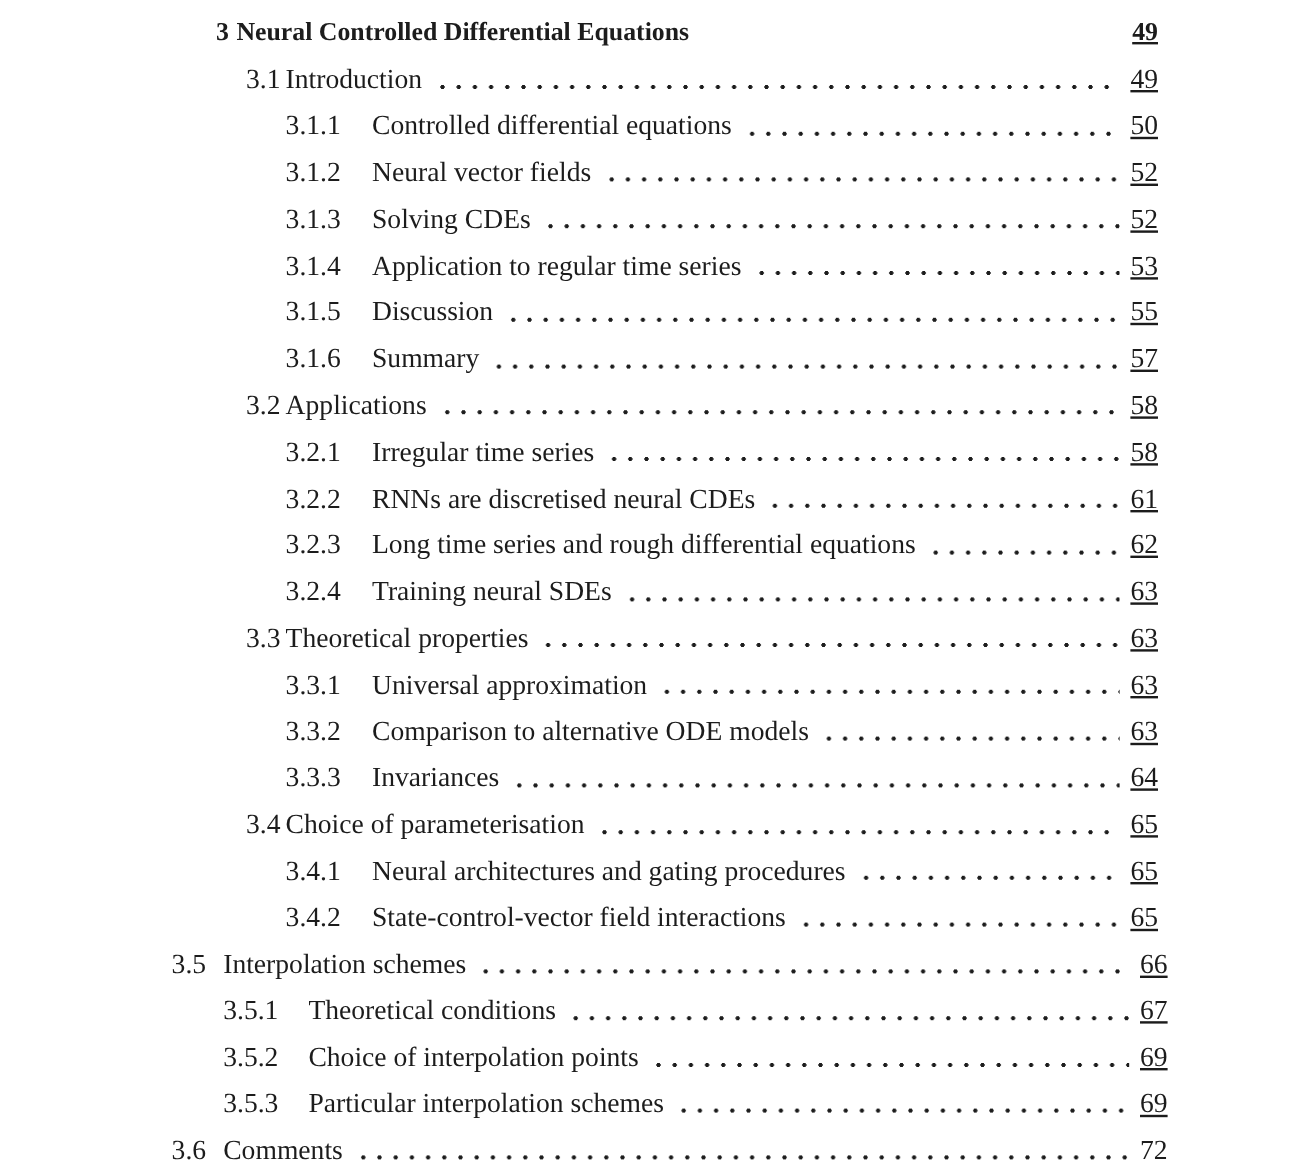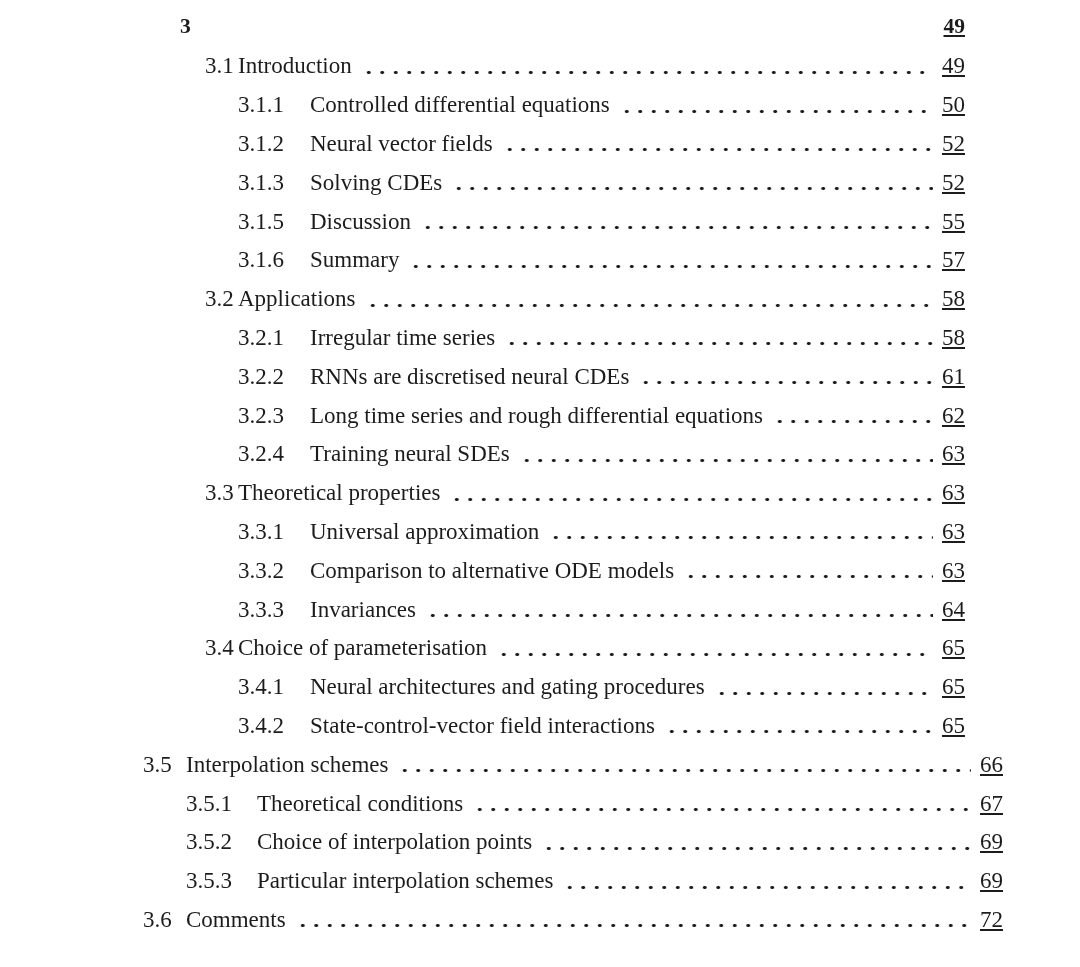--- a/index.html
+++ b/index.html
@@ -30,21 +30,21 @@
     font-weight: 700;
     padding-left: 180px;
     padding-right: 115px;
     height: 41px;
   }
   .chapter-row .num { width: 17px; flex-shrink: 0; }
   .chapter-row .title { flex-shrink: 0; }
   .spacer { flex: 1; }
   
   .block-a { padding-right: 115px; }
-  .block-b { padding-right: 77px; }
+  .block-b { padding-right: 107px; }
   .block-a.level-section    { padding-left: 205px; }
   .block-a.level-subsection { padding-left: 238px; }
   .block-b.level-section    { padding-left: 143px; }
   .block-b.level-subsection { padding-left: 186px; justify-content: flex-end; }
   .block-a.level-section    .num { width: 33px; }
   .block-a.level-subsection .num { width: 72px; }
   .block-b.level-section    .num { width: 43px; }
   .block-b.level-subsection .num { width: 71px; }
   .num { flex-shrink: 0; }
   .title { flex-shrink: 0; }
@@ -60,20 +60,21 @@
   }
   .pg { flex-shrink: 0; text-align: right; min-width: 22px; text-decoration: underline; }
 </style>
 </head>
 <body>
 
 <div class="page">
 
   <div class="toc-row chapter-row">
     <span class="num">3</span>
+    <span class="title">Neural Controlled Differential Equations</span>
     <span class="spacer"></span>
     <span class="pg">49</span>
   </div>
 
   <div id="toc-entries">
       <div class="toc-row level-section block-a">
     <span class="num">3.1</span>
     <span class="title">Introduction</span>
     <span class="dots"></span>
     <span class="pg">49</span>
@@ -88,20 +89,26 @@
     <span class="num">3.1.2</span>
     <span class="title">Neural vector fields</span>
     <span class="dots"></span>
     <span class="pg">52</span>
   </div>
       <div class="toc-row level-subsection block-a">
     <span class="num">3.1.3</span>
     <span class="title">Solving CDEs</span>
     <span class="dots"></span>
     <span class="pg">52</span>
+  </div>
+      <div class="toc-row level-subsection block-a">
+    <span class="num">3.1.4</span>
+    <span class="title">Application to regular time series</span>
+    <span class="dots"></span>
+    <span class="pg">53</span>
   </div>
       <div class="toc-row level-subsection block-a">
     <span class="num">3.1.5</span>
     <span class="title">Discussion</span>
     <span class="dots"></span>
     <span class="pg">55</span>
   </div>
       <div class="toc-row level-subsection block-a">
     <span class="num">3.1.6</span>
     <span class="title">Summary</span>

